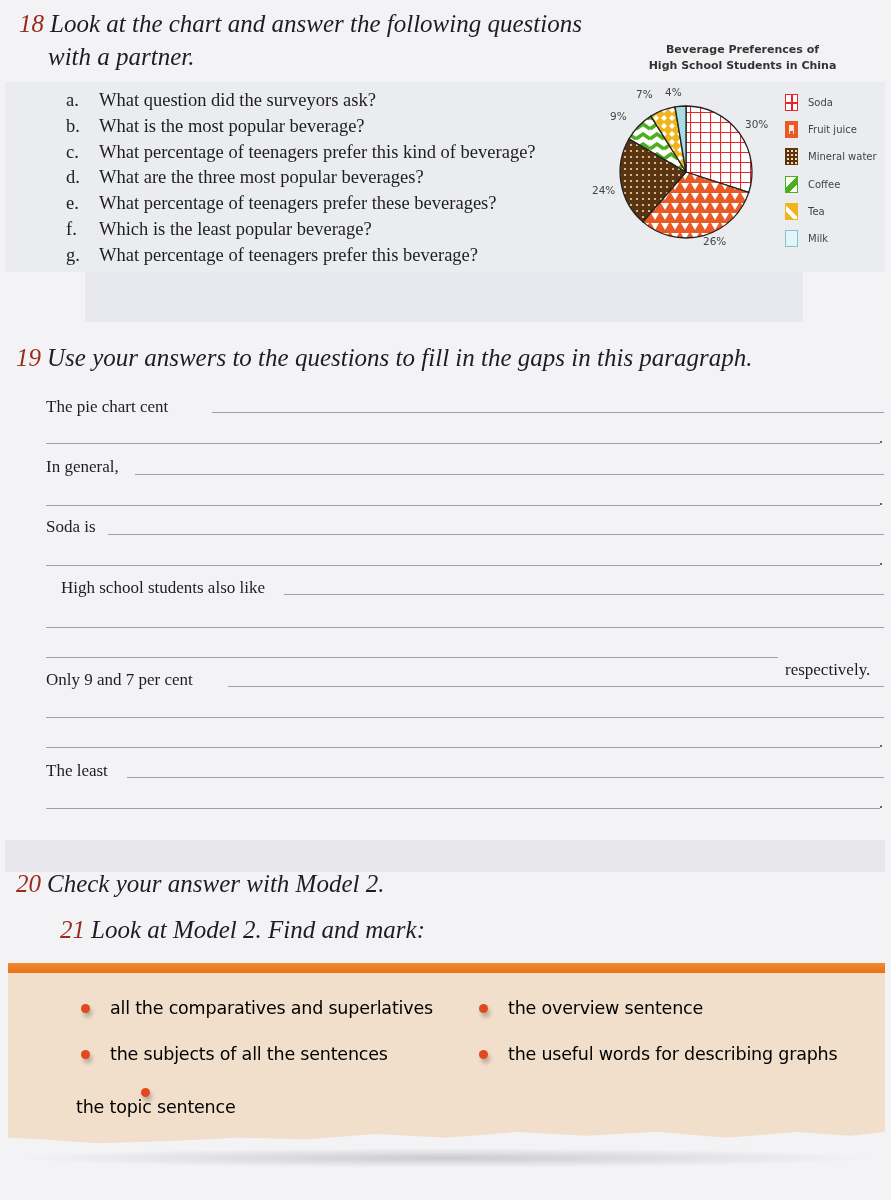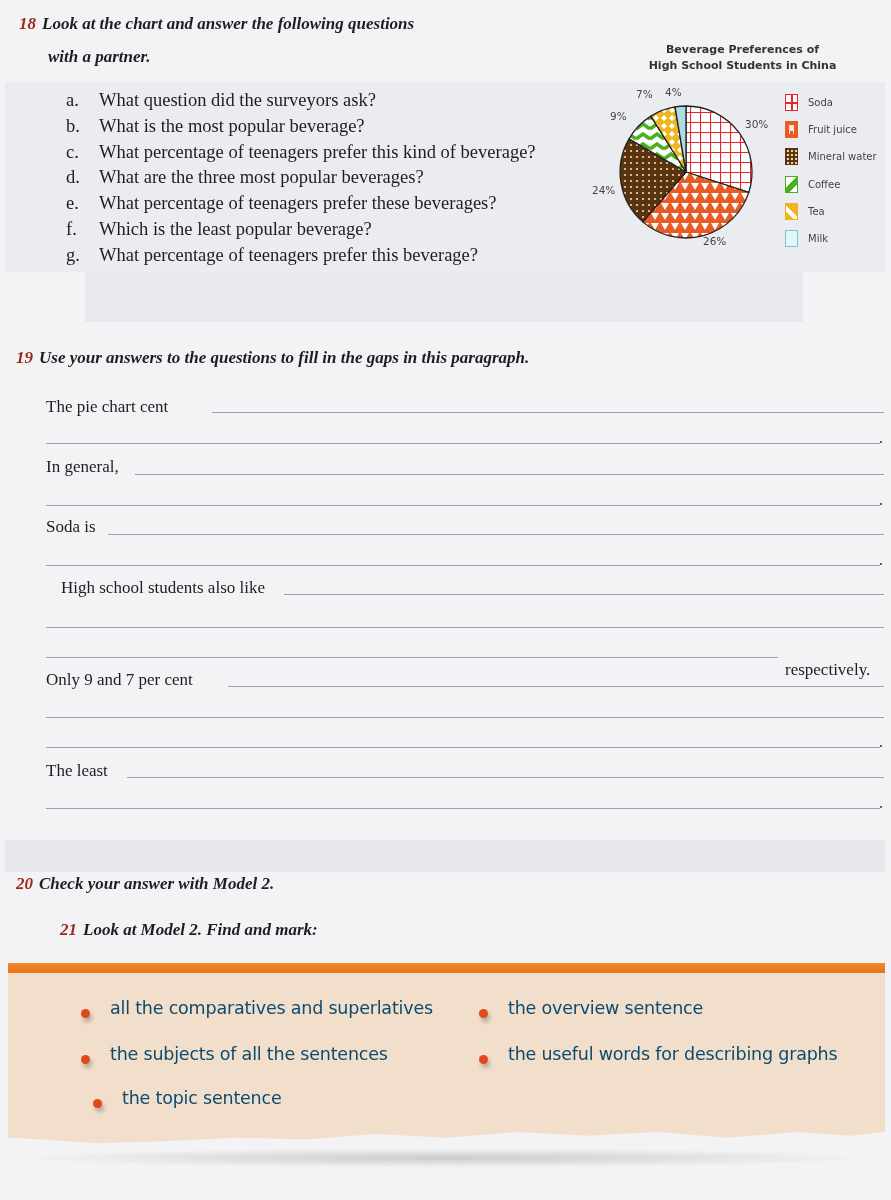--- a/index.html
+++ b/index.html
@@ -5,21 +5,21 @@
   html, body { margin: 0; padding: 0; }
   body {
     width: 891px; height: 1200px; position: relative; overflow: hidden;
     background: #f3f3f6;
     font-family: "Liberation Serif", "DejaVu Serif", serif;
     color: #1d1d22;
   }
   
   .bleed { position: absolute; background: rgba(170,172,185,0.10); }
 
-  .sec-head { position: absolute; font-style: italic; font-size: 17px; line-height: 24px; white-space: nowrap; font-weight: bold; }
+  .sec-head { position: absolute; font-style: italic; font-size: 25px; line-height: 24px; white-space: nowrap; }
   .sec-num { color: #9b2a1c; margin-right: 6px; }
 
   .qlist { position: absolute; left: 50px; top: 88px; margin: 0; padding: 0; list-style: none; }
   .qlist li { height: 25.8px; font-size: 18.5px; line-height: 25px; white-space: nowrap; margin-left: 16px; }
   .qlist .letter { display: inline-block; width: 33px; }
 
   
   .chart-title { position: absolute; left: 640px; top: 42px; width: 205px; text-align: center;
     font-family: "DejaVu Sans", sans-serif; font-size: 11px; line-height: 16px; color: #333; font-weight: bold; }
   .pie-svg { position: absolute; left: 580px; top: 82px; }
@@ -35,22 +35,22 @@
   .dot { position: absolute; width: 2px; height: 2px; background: #333; border-radius: 1px; }
 
   
   .tip-box { position: absolute; left: 8px; top: 963px; width: 877px; height: 195px; }
   .tip-stripe { position: absolute; left: 0; top: 0; width: 100%; height: 10px;
     background: linear-gradient(#f28a2c, #e8721a); }
   .tip-body { position: absolute; left: 0; top: 10px; width: 100%; height: 185px;
     background: #f2dfcb; }
   .tip-shadow { position: absolute; left: 10px; top: 1148px; width: 870px; height: 20px;
     background: radial-gradient(ellipse at center, rgba(0,0,0,0.16), rgba(0,0,0,0) 70%); }
-  .tip-item { position: absolute; display: flex; align-items: flex-end; white-space: nowrap;
-    font-family: "DejaVu Sans", sans-serif; font-size: 17.5px; color: #0c4a6e; letter-spacing: -0.2px; }
+  .tip-item { position: absolute; display: flex; align-items: center; white-space: nowrap;
+    font-family: "DejaVu Sans", sans-serif; font-size: 17.5px; color: #000000; letter-spacing: -0.2px; }
   .bullet { width: 9px; height: 9px; border-radius: 50%; background: #e0481e; margin-right: 20px;
     box-shadow: 2px 4px 4px rgba(0,0,0,0.25); }
 </style>
 </head>
 <body>
 
 <div class="bleed" style="left:5px;top:82px;width:880px;height:190px;"></div>
 <div class="bleed" style="left:85px;top:272px;width:718px;height:50px;background:rgba(160,162,178,0.12);"></div>
 <div class="bleed" style="left:5px;top:840px;width:880px;height:32px;background:rgba(160,162,178,0.14);"></div>
 
@@ -203,16 +203,16 @@
     <span>the overview sentence</span>
 </div>
 <div class="tip-item" style="left:81px;top:1044px;">
   <span class="bullet"></span>
     <span>the subjects of all the sentences</span>
 </div>
 <div class="tip-item" style="left:479px;top:1044px;">
   <span class="bullet"></span>
     <span>the useful words for describing graphs</span>
 </div>
-<div class="tip-item" style="left:93px;top:1088px;">
+<div class="tip-item" style="left:76px;top:1088px;flex-direction:column;">
   <span class="bullet"></span>
     <span>the topic sentence</span>
 </div>
 
 </body></html>

